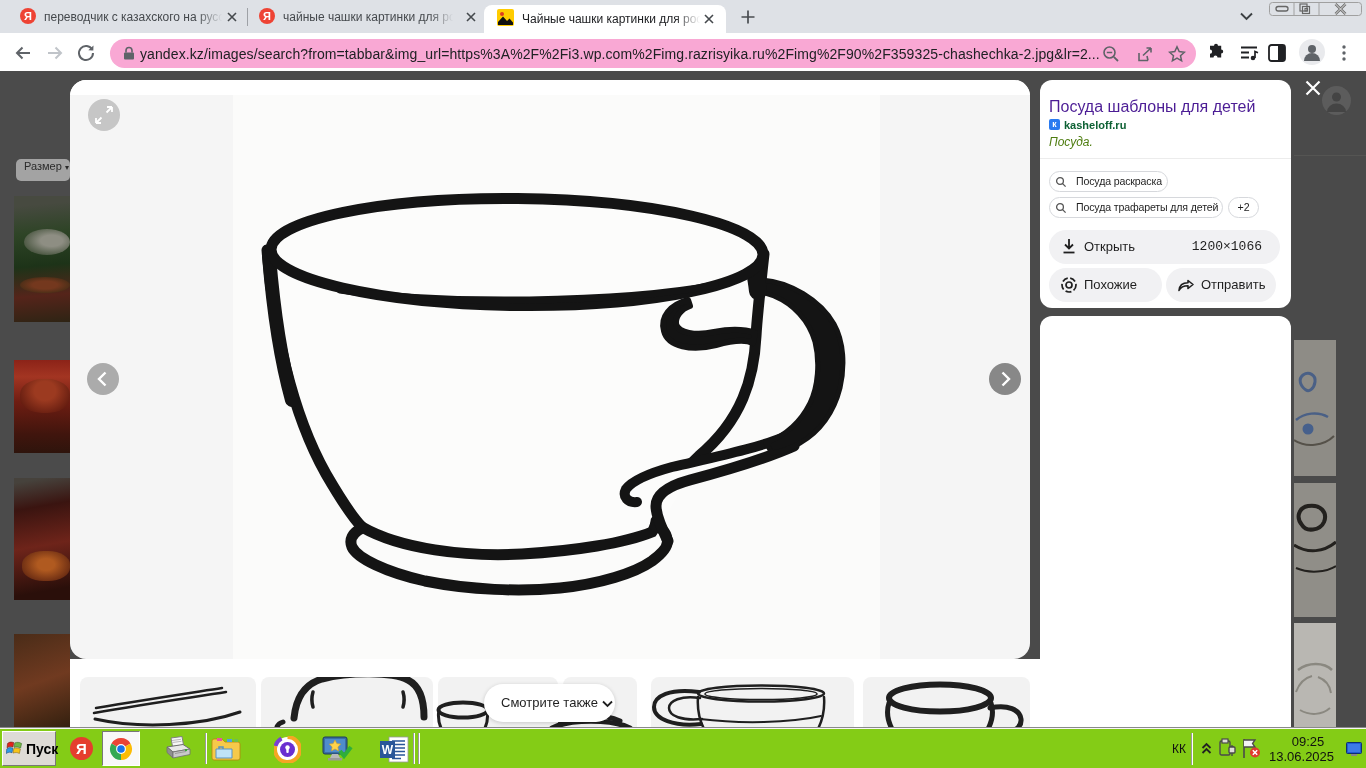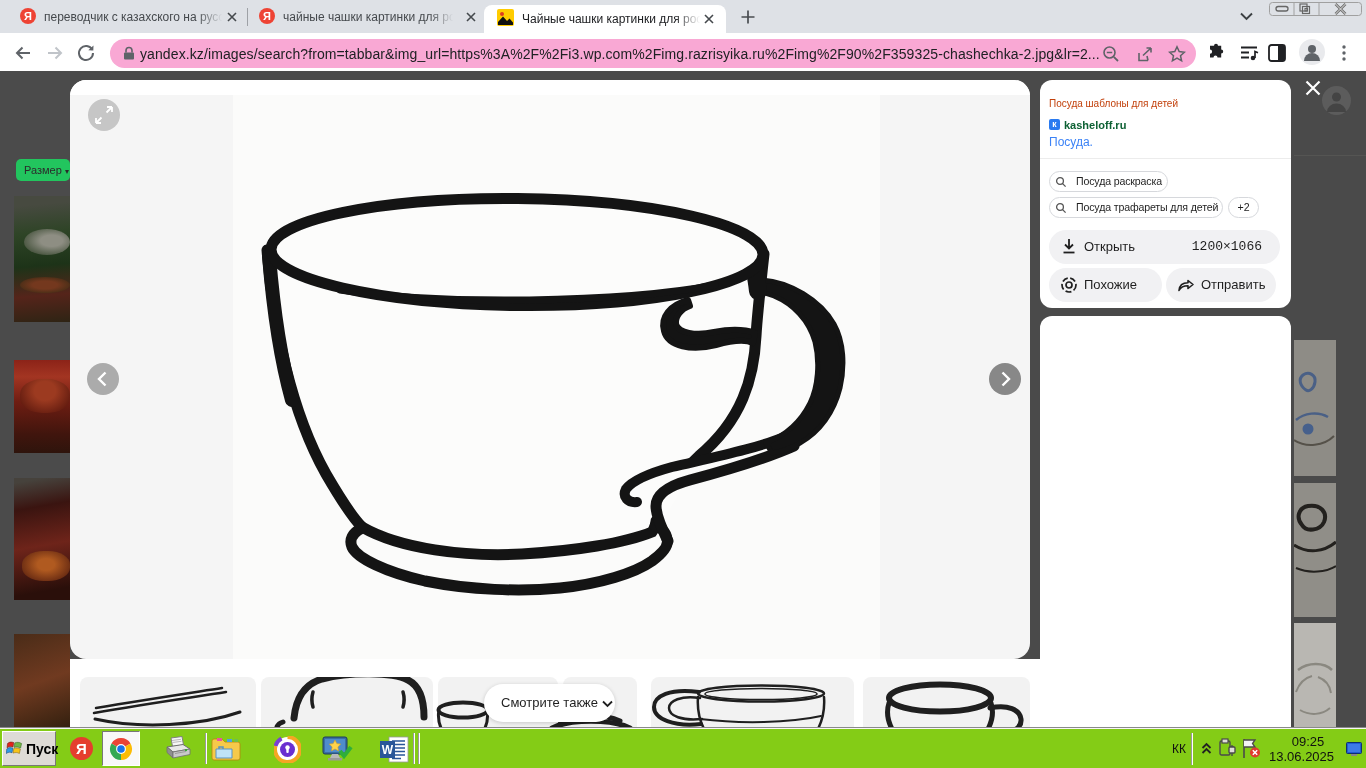--- a/index.html
+++ b/index.html
@@ -144,21 +144,21 @@
     <svg class="abs" style="left:1338px; top:10px;" width="12" height="20" viewBox="0 0 12 20">
         <circle cx="6" cy="4" r="1.7" fill="#5f6368"></circle>
         <circle cx="6" cy="10" r="1.7" fill="#5f6368"></circle>
         <circle cx="6" cy="16" r="1.7" fill="#5f6368"></circle>
       </svg>
   </div>
 
   <div id="content">
 
     <div class="abs" style="left:0; top:0; width:70px; height:657px; background:#4b4b4b;"></div>
-    <div class="abs" style="left:16px; top:88px; width:54px; height:22px; background:#22c55e; border-radius:5px; font-size:11px; color:#2b2b2b; line-height:22px; padding-left:8px;">Размер <span style="font-size:8px;">▾</span></div>
+    <div class="abs" style="left:16px; top:88px; width:54px; height:22px; background:#a3a3a3; border-radius:5px; font-size:11px; color:#2b2b2b; line-height:14px; padding-left:8px;">Размер <span style="font-size:8px;">▾</span></div>
     <div class="abs" style="left:14px; top:125px; width:56px; height:126px; background:linear-gradient(175deg,#474a40 8%,#2e4426 30%,#1d3318 55%,#55241a 78%,#2e2414);"></div>
     <div class="abs" style="left:24px; top:158px; width:46px; height:26px; background:radial-gradient(ellipse at 60% 45%,#8e8e83 28%,#45523c 78%); border-radius:50%;"></div>
     <div class="abs" style="left:20px; top:206px; width:50px; height:16px; background:radial-gradient(ellipse,#74381e 35%,#3a2a14 90%); border-radius:50%;"></div>
     <div class="abs" style="left:14px; top:289px; width:56px; height:93px; background:linear-gradient(180deg,#8c2318 0%,#a33522 18%,#6e1d12 45%,#40150d 80%,#2e140c);"></div>
     <div class="abs" style="left:20px; top:308px; width:50px; height:34px; background:radial-gradient(ellipse at 50% 35%,#9c3a20 30%,#5e190e 85%); border-radius:45%;"></div>
     <div class="abs" style="left:14px; top:407px; width:56px; height:122px; background:linear-gradient(170deg,#46423c 4%,#3a1410 25%,#6e241a 55%,#2a0f0a 90%);"></div>
     <div class="abs" style="left:22px; top:480px; width:48px; height:30px; background:radial-gradient(ellipse at 50% 45%,#b05a20 25%,#5e2410 85%); border-radius:45%;"></div>
     <div class="abs" style="left:14px; top:563px; width:56px; height:94px; background:linear-gradient(160deg,#4a2c18,#703a20 50%,#33200f);"></div>
 
     <div class="abs" style="left:1294px; top:269px; width:42px; height:136px; background:#8e8c86;"></div>
@@ -268,24 +268,24 @@
       </g>
     </svg>
 
     <div class="abs" style="left:484px; top:613px; width:131px; height:38px; background:#fff; border-radius:19px; box-shadow:0 1px 4px rgba(0,0,0,0.18);"></div>
     <div class="abs" style="left:501px; top:624px; font-size:13px; color:#1f1f1f;">Смотрите также</div>
     <svg class="abs" style="left:602px; top:629px;" width="11" height="8" viewBox="0 0 11 8">
         <path d="M1 1.5 L5.5 6 L10 1.5" stroke="#1f1f1f" stroke-width="1.8" fill="none"></path>
       </svg>
 
     <div id="card1">
-      <div class="abs" style="left:9px; top:18px; font-size:10px; color:#c2410c;">Посуда шаблоны для детей</div>
+      <div class="abs" style="left:9px; top:18px; font-size:16px; color:#4c1d95;">Посуда шаблоны для детей</div>
       <div class="abs" style="left:9px; top:39px; width:11px; height:11px; background:#2a7af0; border-radius:2px; color:#fff; font-size:8.5px; font-weight:bold; text-align:center; line-height:11px;">к</div>
       <div class="abs" style="left:24px; top:39px; font-size:11px; font-weight:bold; color:#0d6134;">kasheloff.ru</div>
-      <div class="abs" style="left:9px; top:55px; font-size:12px; color:#3b82f6;">Посуда.</div>
+      <div class="abs" style="left:9px; top:55px; font-size:12px; color:#4d7c0f;font-style:italic;">Посуда.</div>
       <div class="abs" style="left:0; top:78px; width:251px; height:1px; background:#ececec;"></div>
       <div class="chip" style="left:9px; top:91px; width:119px; padding-left:26px;">Посуда раскраска</div>
       <div class="chip" style="left:9px; top:117px; width:174px; padding-left:26px;">Посуда трафареты для детей</div>
       <div class="chip" style="left:188px; top:117px; width:31px; text-align:center;">+2</div>
       <svg class="abs" style="left:15px; top:96px;" width="12" height="12" viewBox="0 0 12 12">
           <circle cx="5" cy="5" r="3.4" stroke="#555" stroke-width="1.3" fill="none"></circle>
           <path d="M7.6 7.6 L10.6 10.6" stroke="#555" stroke-width="1.3"></path>
         </svg>
       <svg class="abs" style="left:15px; top:122px;" width="12" height="12" viewBox="0 0 12 12">
           <circle cx="5" cy="5" r="3.4" stroke="#555" stroke-width="1.3" fill="none"></circle>

